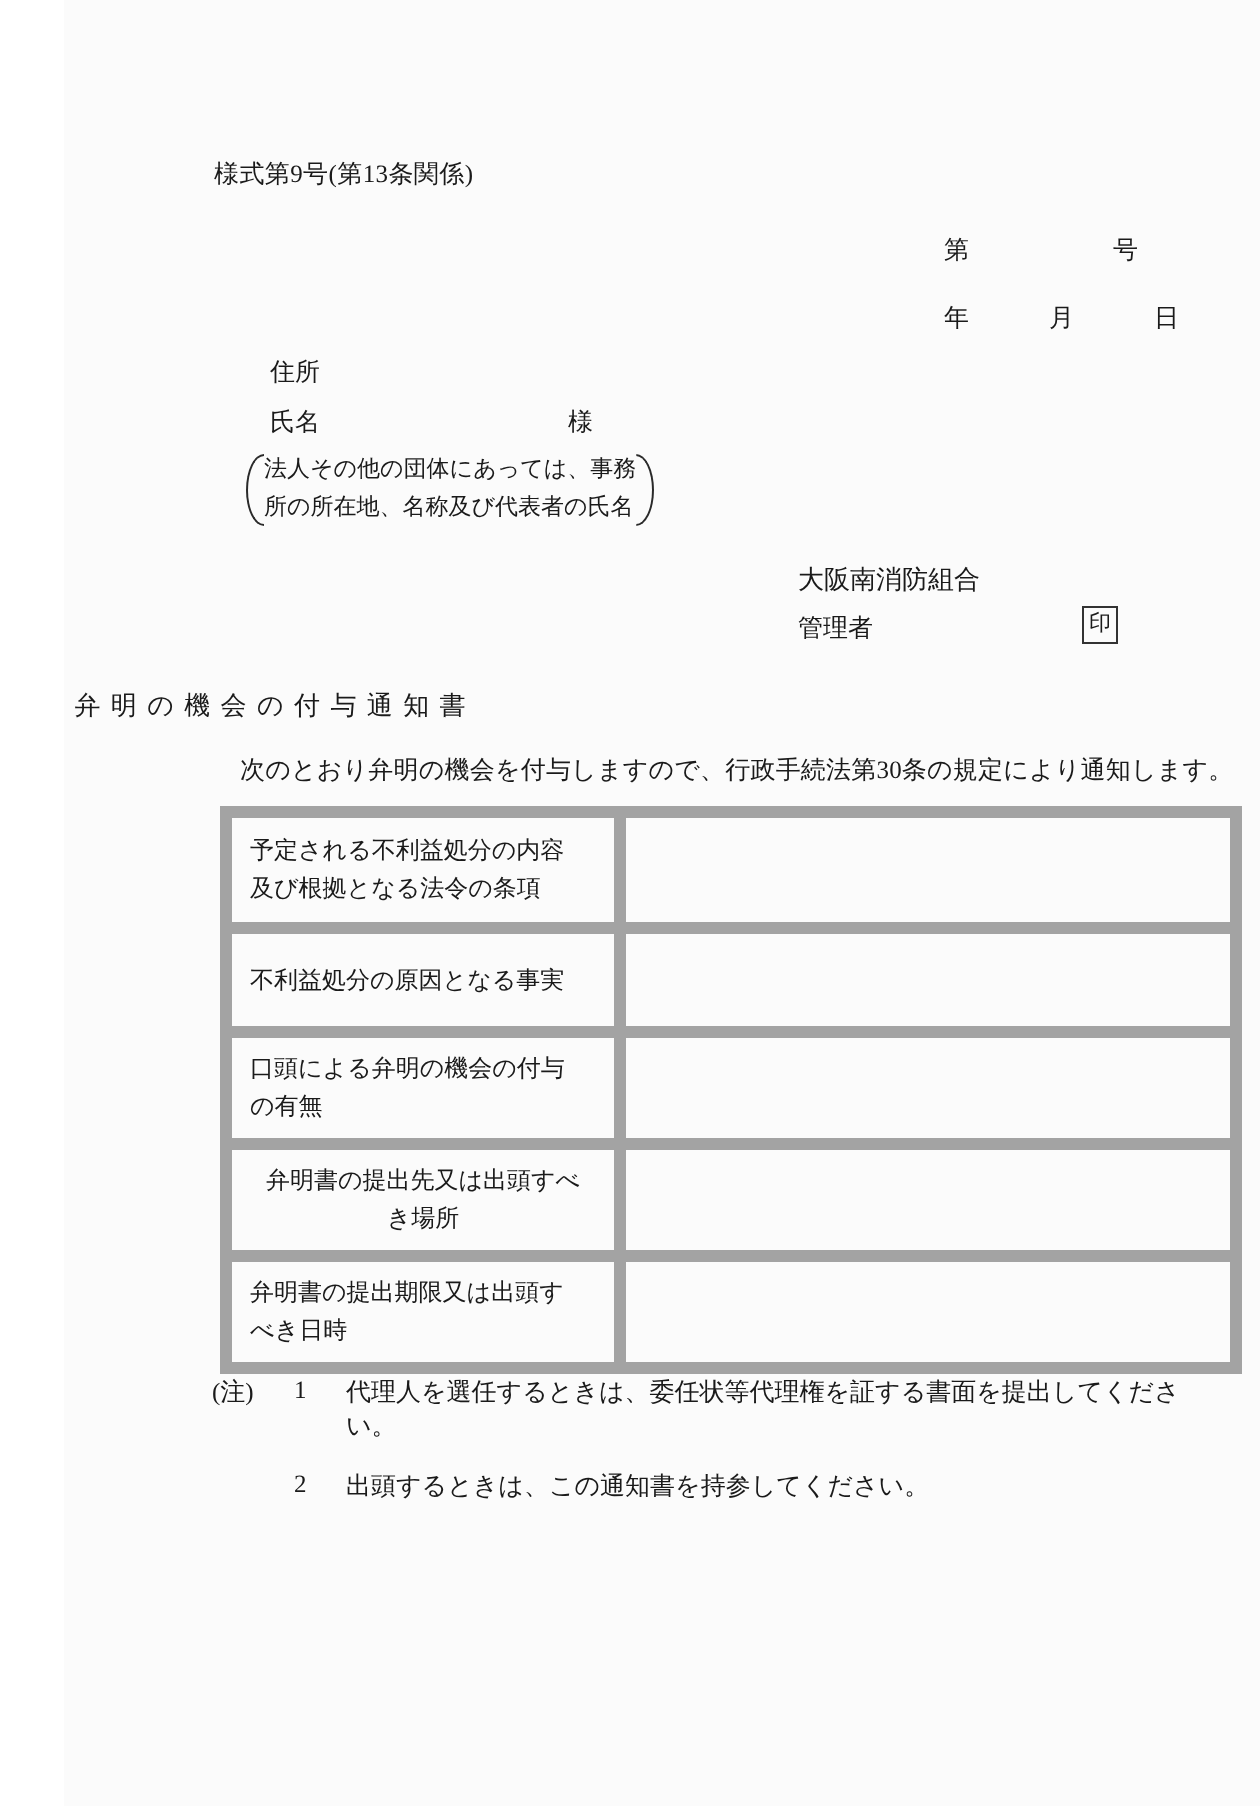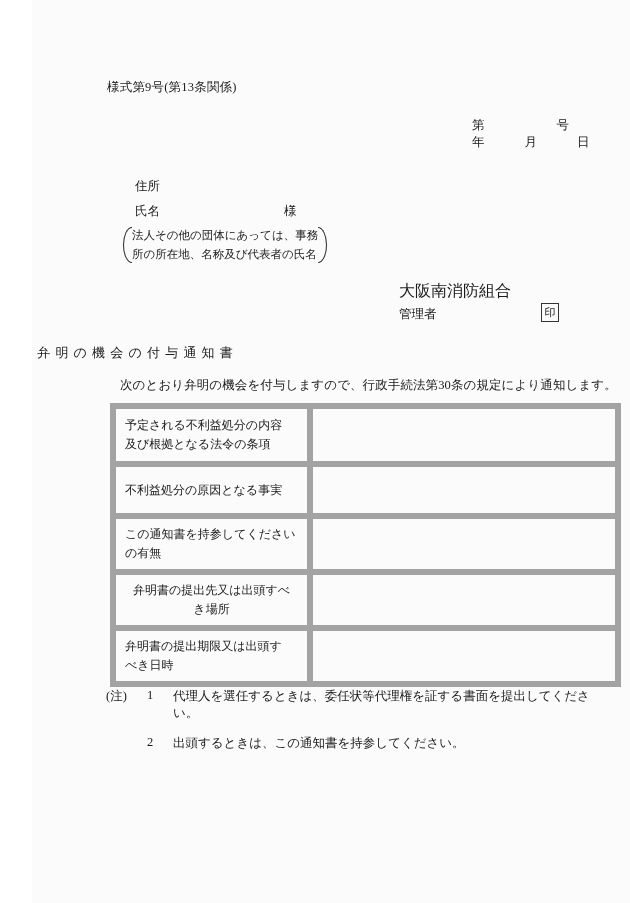--- a/index.html
+++ b/index.html
@@ -36,21 +36,21 @@
 
   
   #doc-number {
     left: 440px;
     top: 117px;
     font-size: 12.5px;
   }
   #doc-number .slot-no { display: inline-block; width: 72px; }
   #doc-date {
     left: 440px;
-    top: 134px;
+    top: 151px;
     font-size: 12.5px;
   }
   #doc-date .slot-y { display: inline-block; width: 40px; }
   #doc-date .slot-m { display: inline-block; width: 40px; }
 
   
   #addr-label {
     left: 103px;
     top: 178px;
     font-size: 12.5px;
@@ -105,21 +105,21 @@
   }
   #paren-note .note-lines {
     padding: 0 1px;
   }
   #paren-note .note-lines div { white-space: nowrap; }
 
   
   #issuer-org {
     left: 367px;
     top: 281px;
-    font-size: 16px;
+    font-size: 13px;
   }
   #issuer-role {
     left: 367px;
     top: 306px;
     font-size: 12.5px;
   }
   #seal-box {
     position: absolute;
     left: 509px;
     top: 303px;
@@ -254,21 +254,21 @@
         <td class="value-cell jp"></td>
       </tr>
       <tr class="r2">
         <td class="label-cell jp">
           <div>不利益処分の原因となる事実</div>
         </td>
         <td class="value-cell jp"></td>
       </tr>
       <tr class="r3">
         <td class="label-cell jp">
-          <div>この通知書を持参してください</div>
+          <div>口頭による弁明の機会の付与</div>
           <div>の有無</div>
         </td>
         <td class="value-cell jp"></td>
       </tr>
       <tr class="r4">
         <td class="label-cell jp">
           <div>弁明書の提出先又は出頭すべ</div>
           <div>き場所</div>
         </td>
         <td class="value-cell jp"></td>

